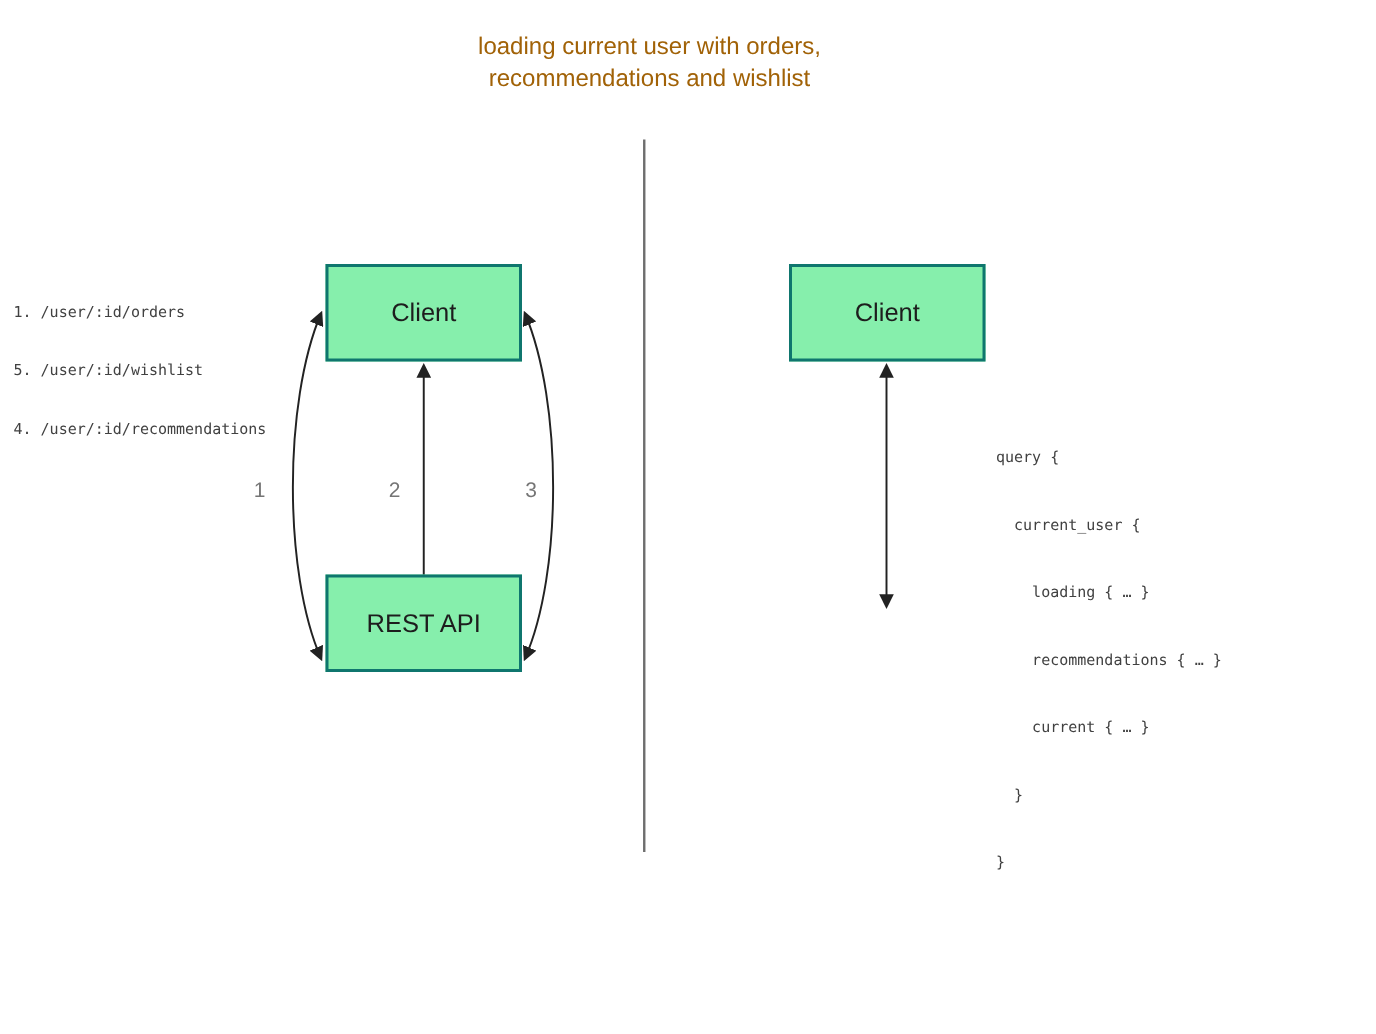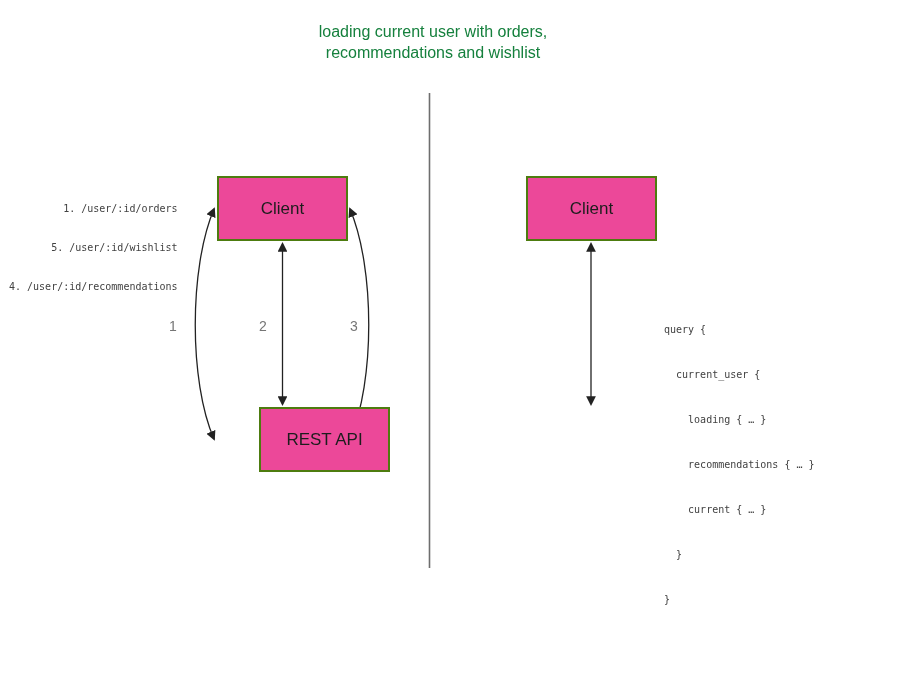--- a/index.html
+++ b/index.html
@@ -15,56 +15,55 @@
     background: #ffffff;
     overflow: hidden;
   }
   .title {
     position: absolute;
     left: 433px;
     top: 21px;
     transform: translateX(-50%);
     font-size: 16px;
     line-height: 21px;
-    color: #15803d;
+    color: #a16207;
     text-align: center;
     white-space: pre-line;
   }
   .node {
     position: absolute;
     width: 127px;
     height: 61px;
-    background: #ec4899;
-    border: 2px solid #4d7c0f;
+    background: #86efac;
+    border: 2px solid #0f766e;
     display: flex;
     align-items: center;
     justify-content: center;
     font-size: 17px;
     color: #1d1d1d;
   }
   .node.client-left  { left: 217px; top: 176px; }
-  .node.rest-api     { left: 217px; top: 407px; margin-left: 42px; }
+  .node.rest-api     { left: 217px; top: 383px; }
   .node.client-right { left: 526px; top: 176px; }
   .node.graphql-api  { left: 526px; top: 407px; }
   .code {
     position: absolute;
     font-family: "DejaVu Sans Mono", monospace;
     color: #414141;
     white-space: pre;
   }
   .endpoints {
     left: 9px;
     top: 176px;
     font-size: 10px;
     line-height: 13px;
-    text-align: right;
   }
   .query {
     left: 664px;
-    top: 292px;
+    top: 268px;
     font-size: 10px;
     line-height: 15px;
   }
   .arrow-label {
     position: absolute;
     transform: translate(-50%, -50%);
     font-size: 14px;
     color: #757575;
   }
   .arrow-label.n1 { left: 173px; top: 326px; }

